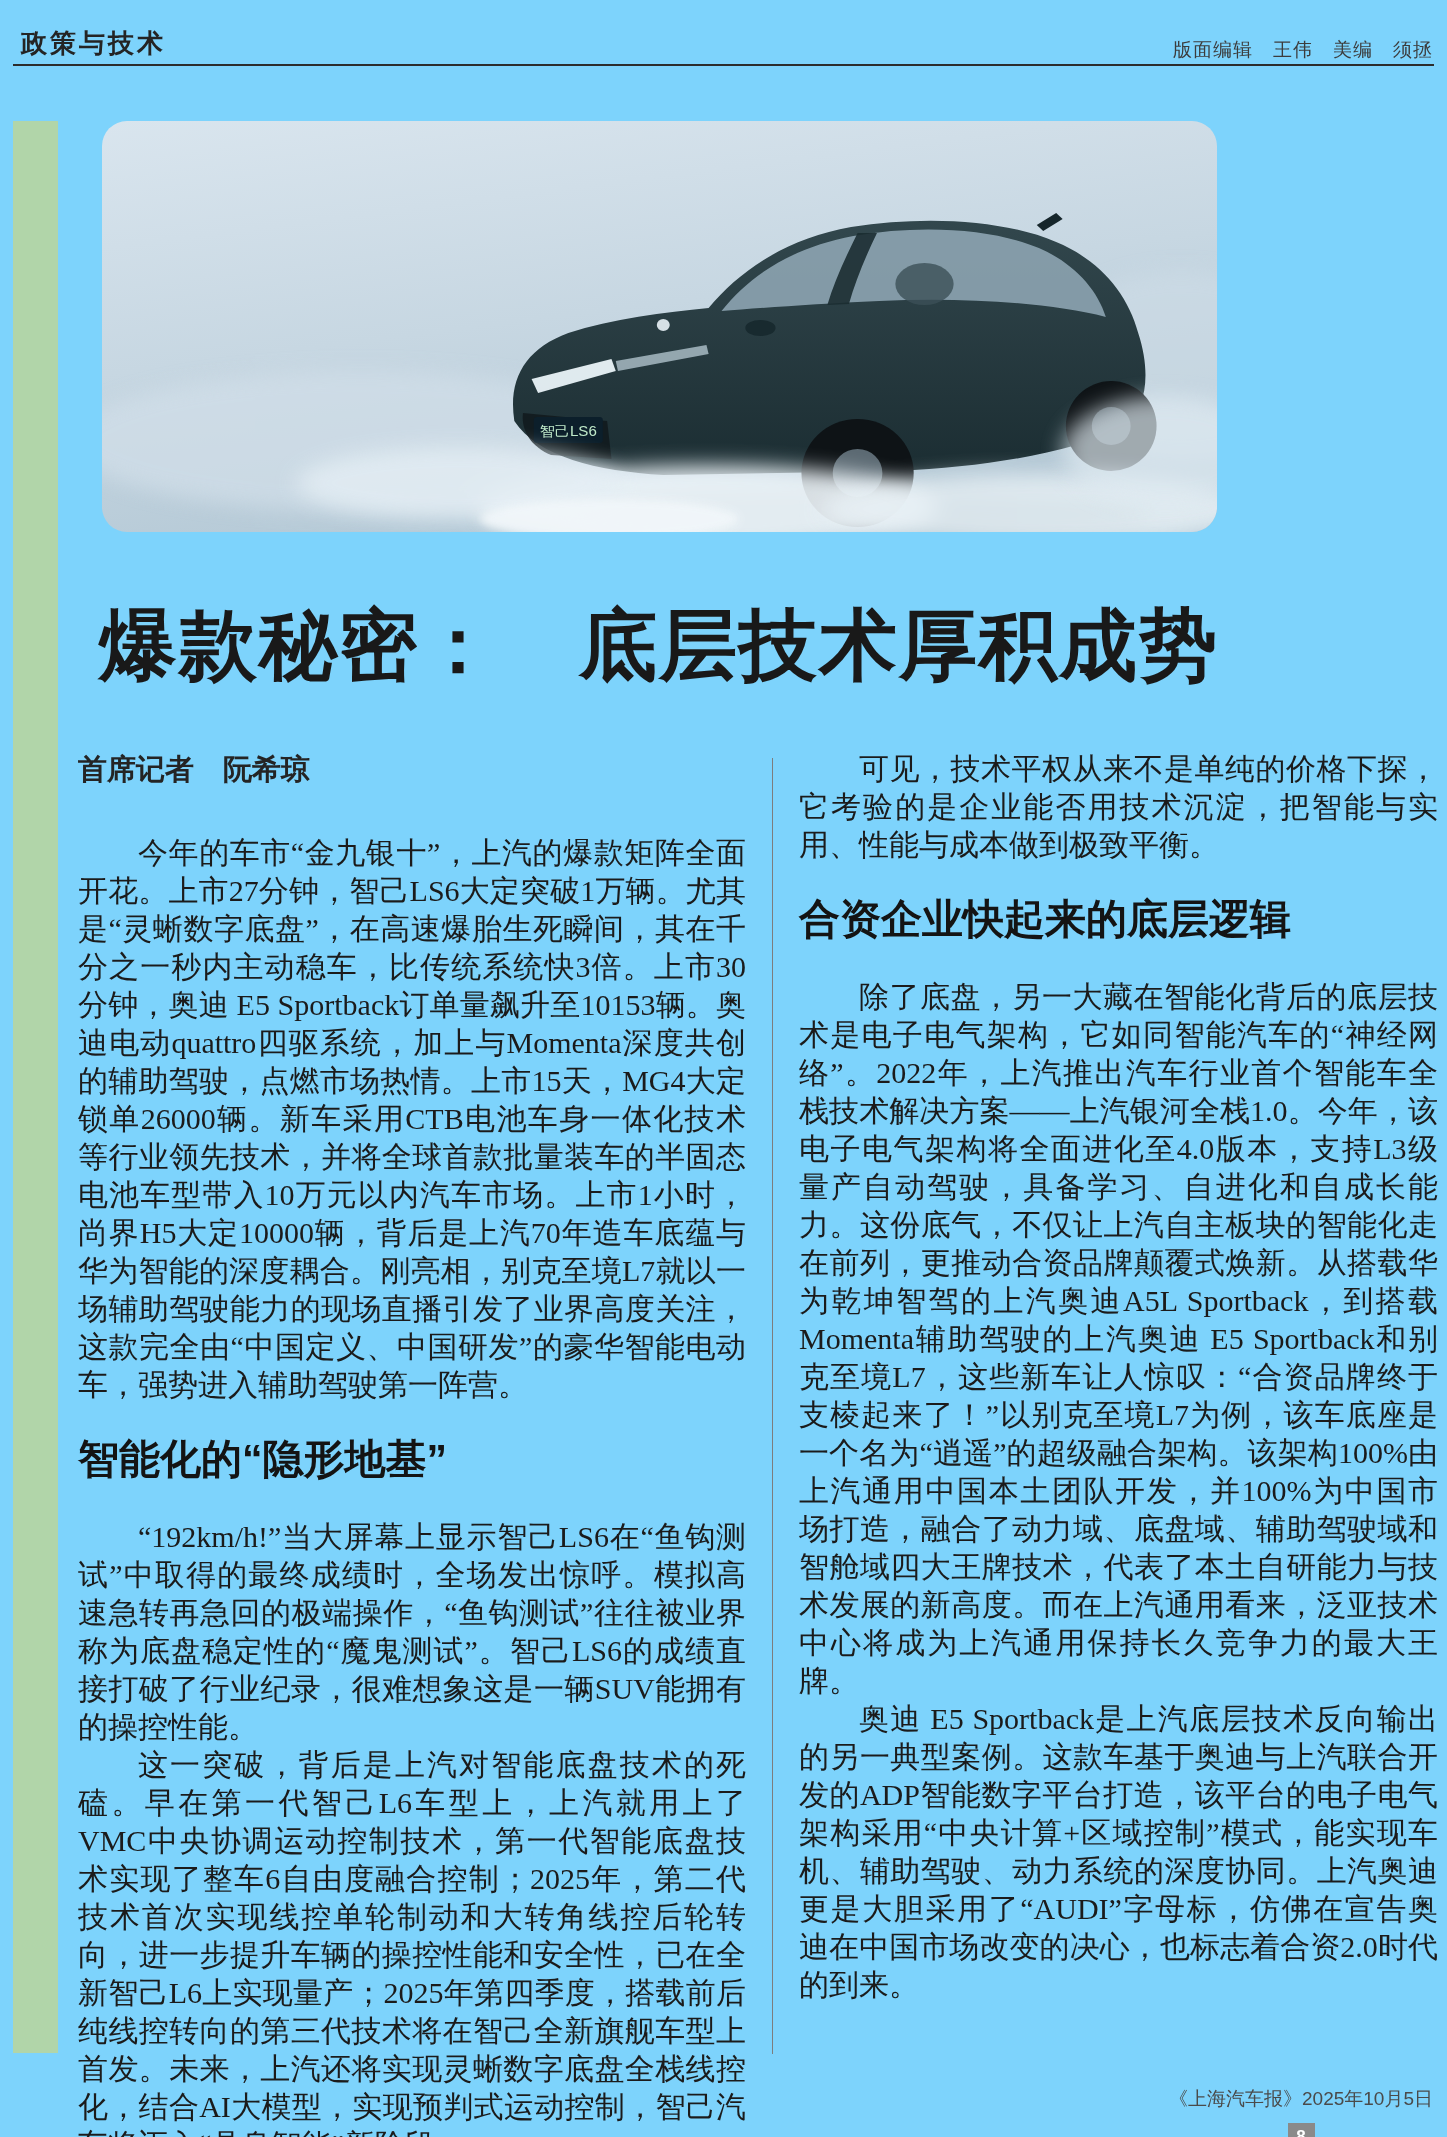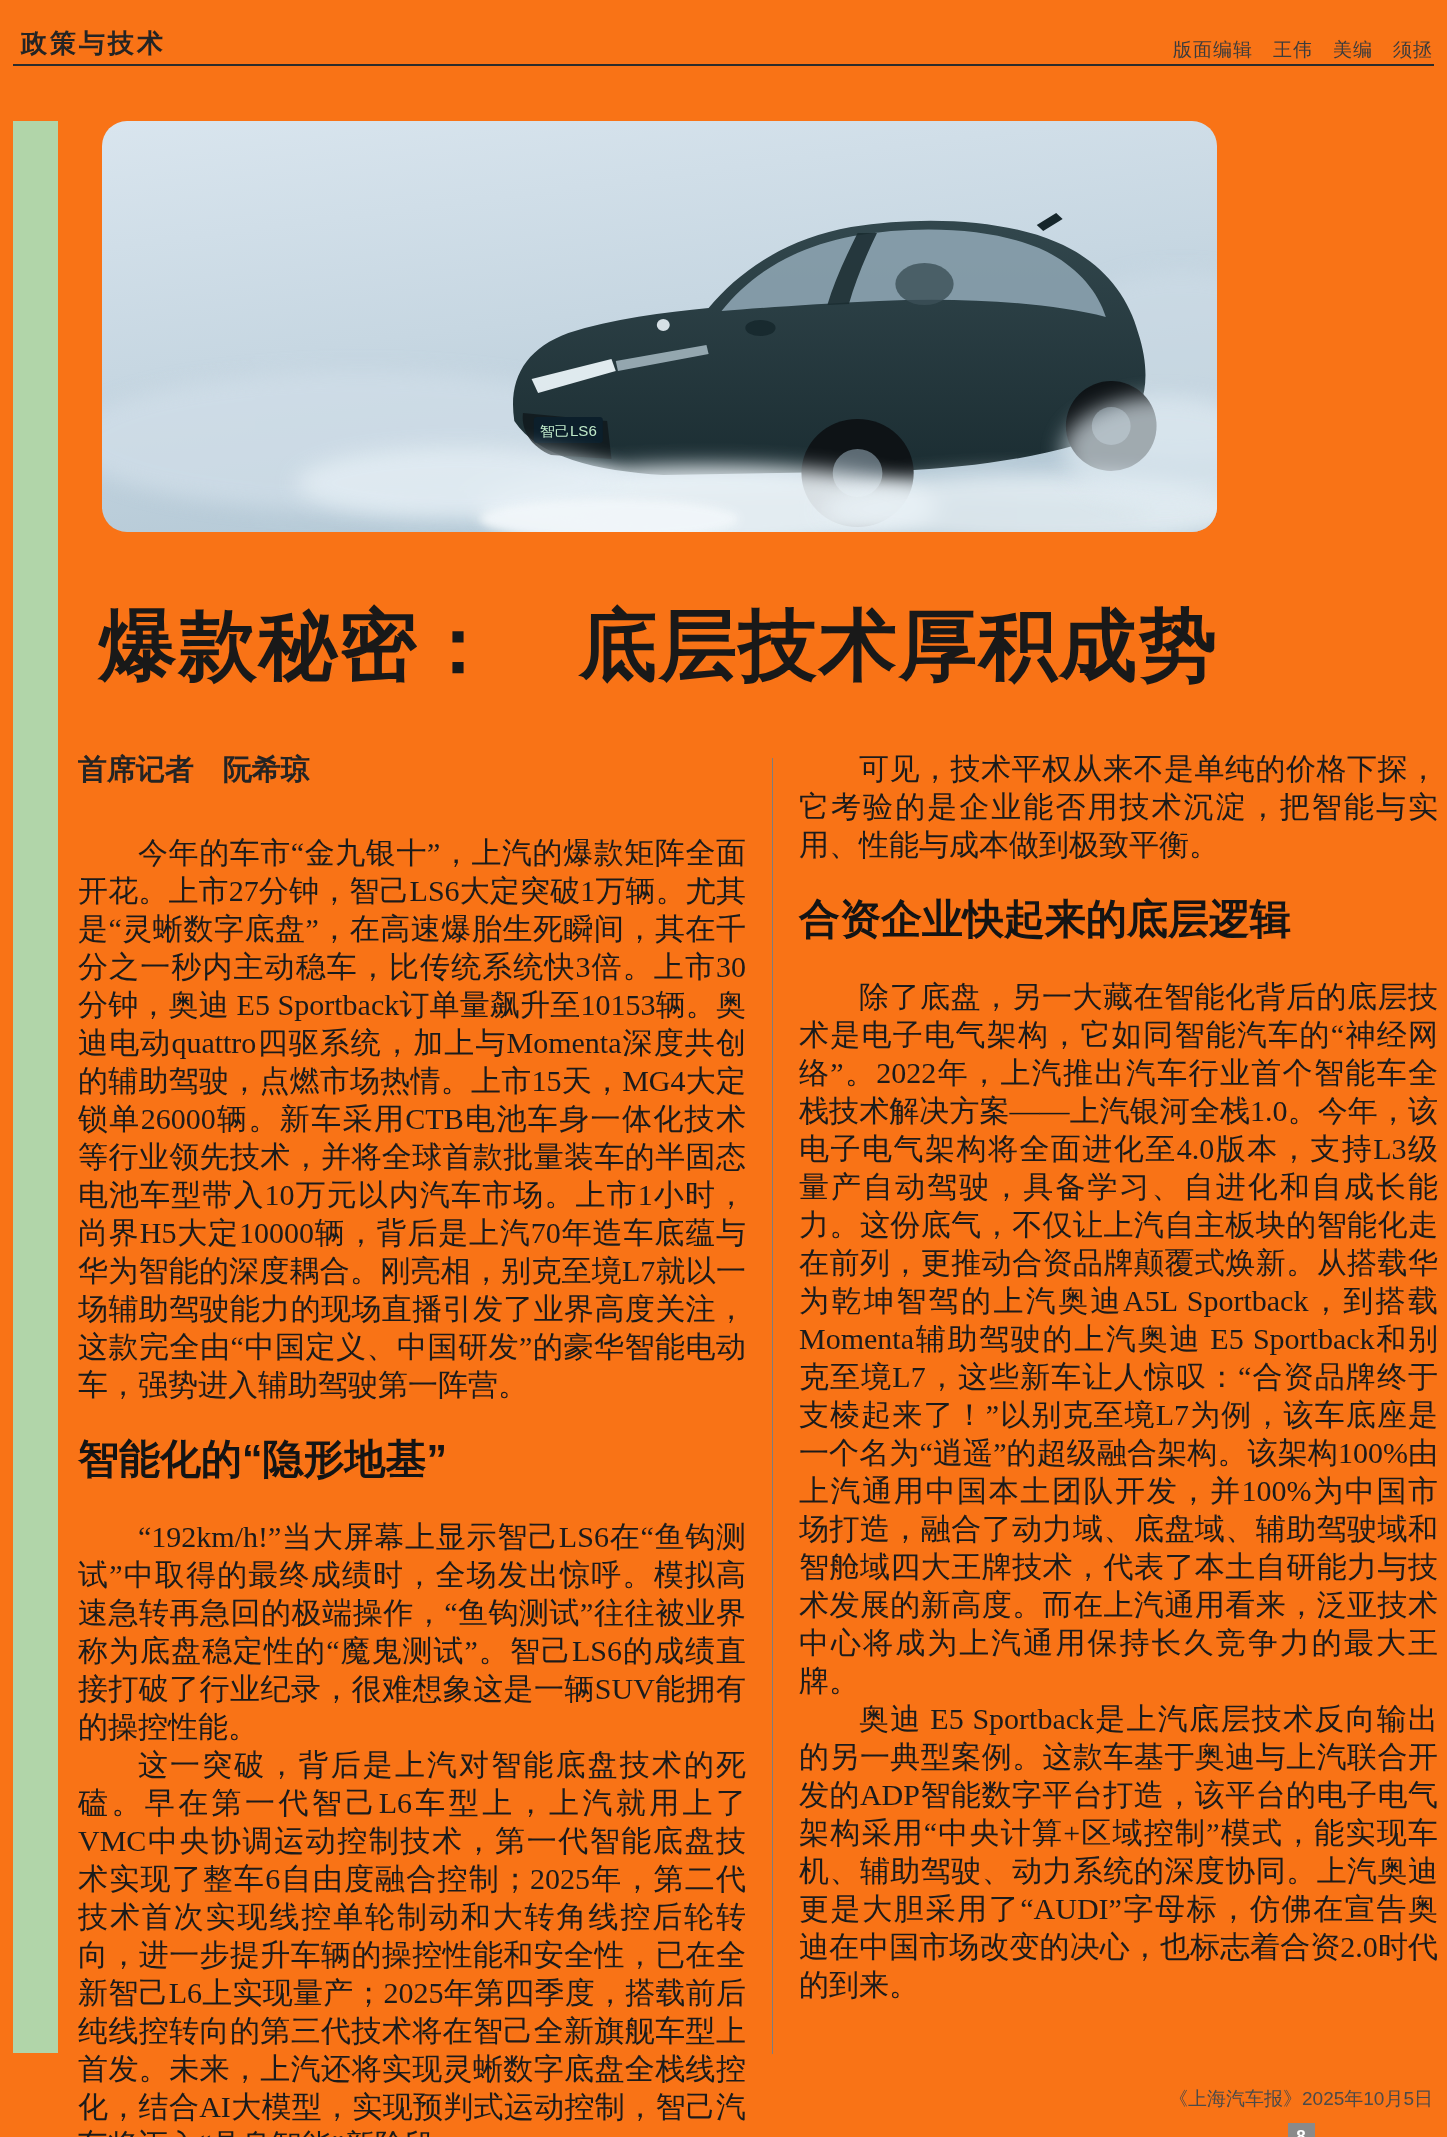--- a/index.html
+++ b/index.html
@@ -1,17 +1,17 @@
 <!DOCTYPE html>
 <html lang="zh"><head>
 <meta charset="utf-8">
 <style>
   html,body { margin:0; padding:0; background:#ffffff; }
   .page {
-    position:relative; width:1447px; height:2137px; background:#f97316;
+    position:relative; width:1447px; height:2137px; background:#7dd3fc;
     overflow:hidden; font-family:"Liberation Serif","DejaVu Serif",serif; color:#1c1c1c;
   }
   
   .masthead-section {
     position:absolute; left:21px; top:26px;
     font-family:"Liberation Sans","DejaVu Sans",sans-serif;
     font-size:26px; font-weight:700; letter-spacing:3px; color:#242424;
   }
   .masthead-editors {
     position:absolute; right:14px; top:37px;

